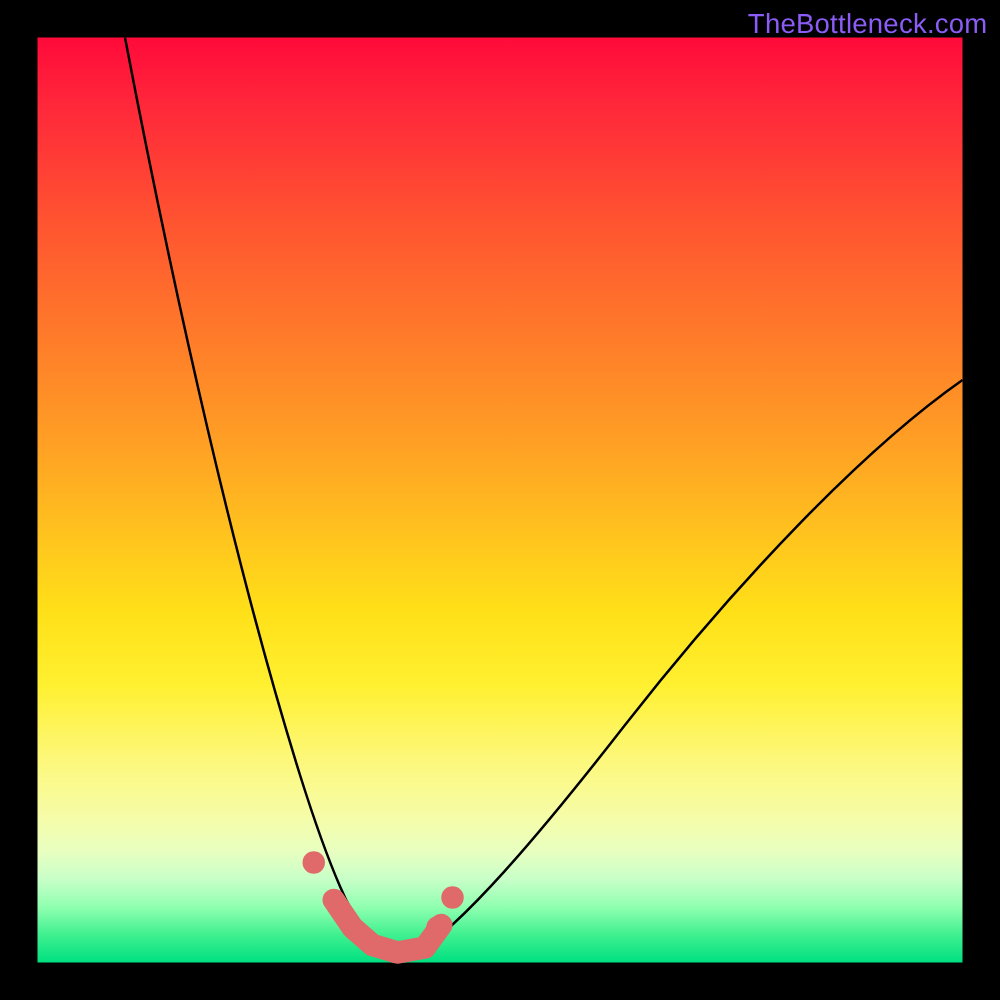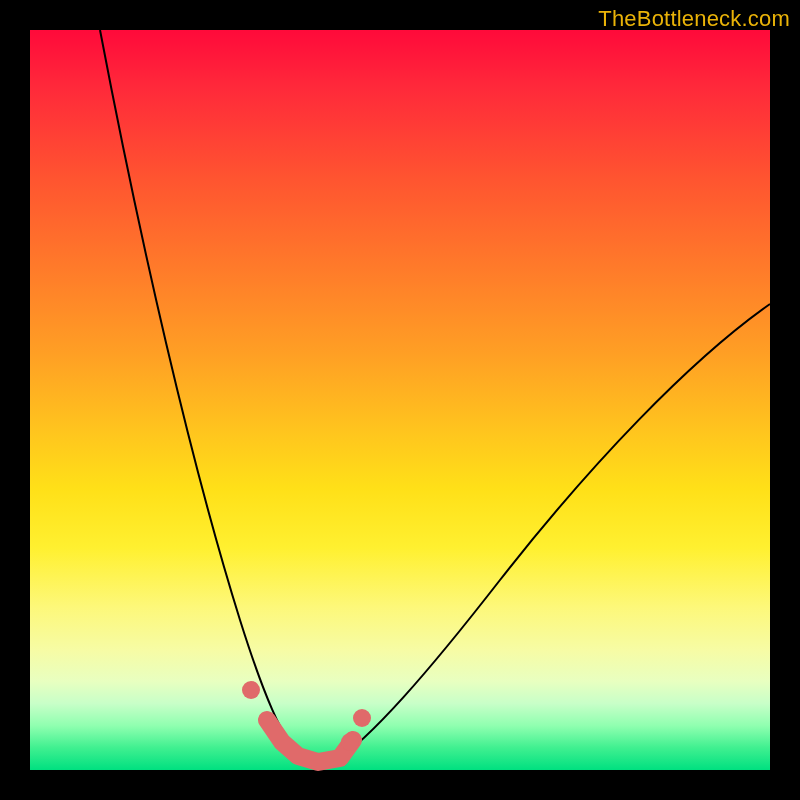--- a/index.html
+++ b/index.html
@@ -56,21 +56,21 @@
   }
   .marker-dot {
     fill: #e06a6a;
   }
   .watermark {
     position: absolute;
     top: 6px;
     right: 10px;
     font-family: Arial, Helvetica, sans-serif;
     font-size: 22px;
-    color: #eab308;
+    color: #8b5cf6;
     letter-spacing: 0.2px;
     user-select: none;
   }
 </style>
 </head>
 <body>
 
 <div class="frame">
   <div class="plot-area">
     <svg viewBox="0 0 740 740">

